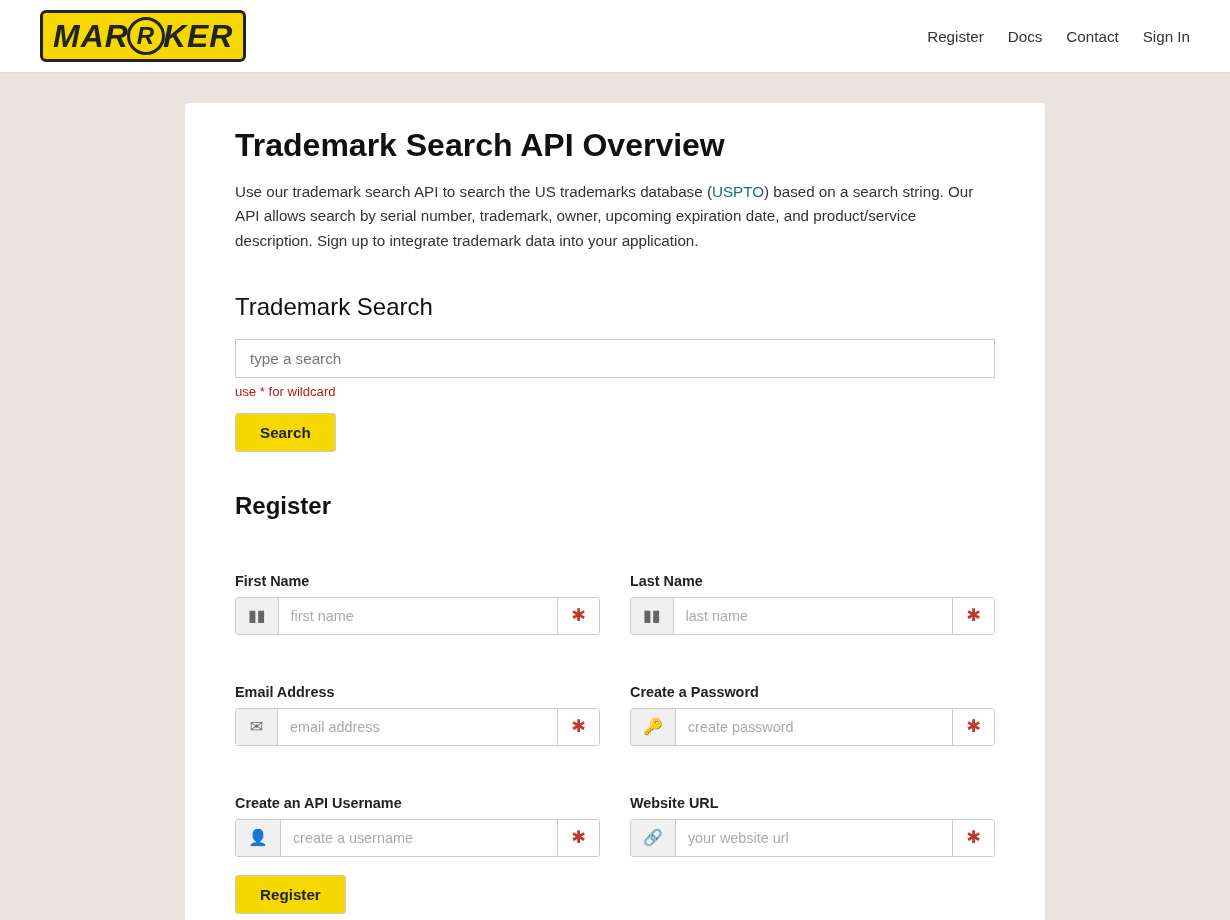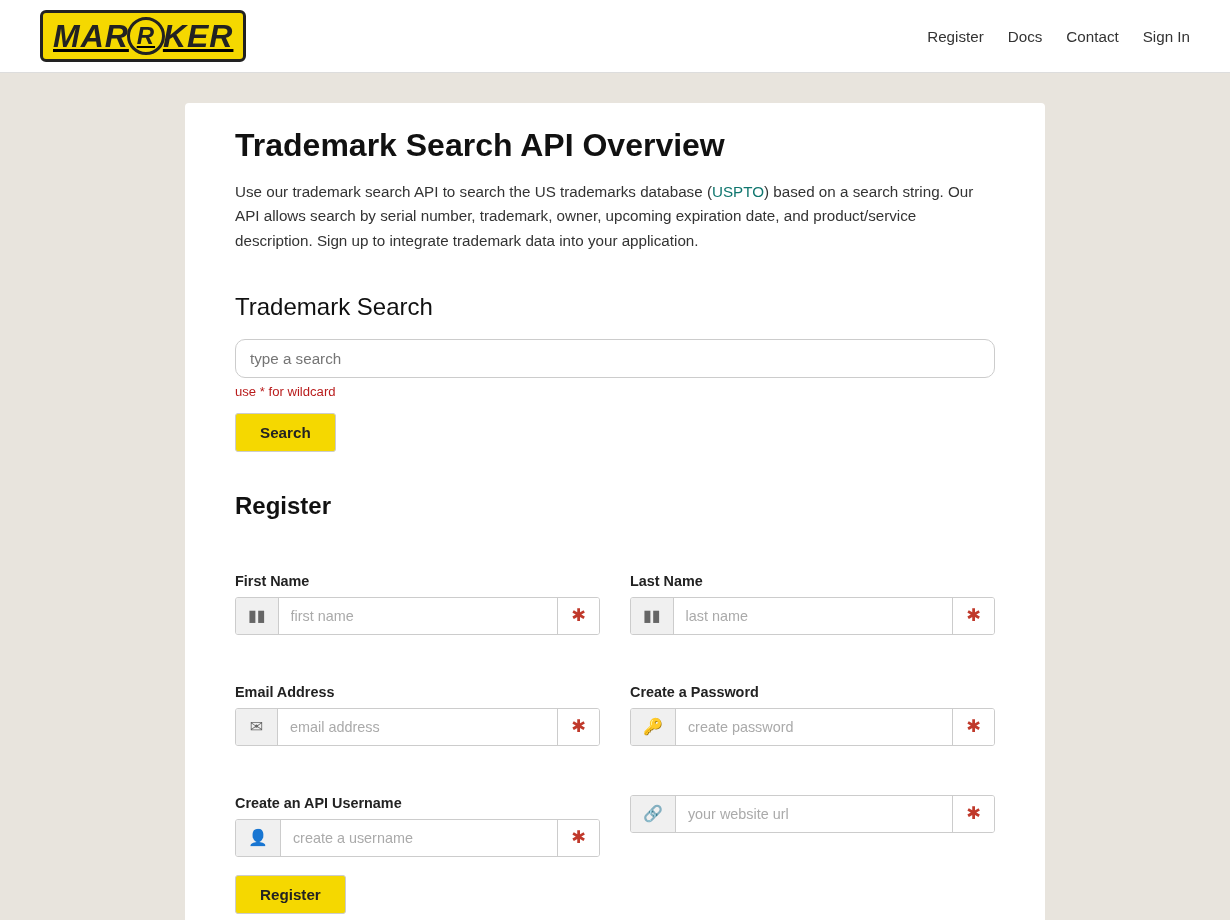--- a/index.html
+++ b/index.html
@@ -15,21 +15,20 @@
       background: #fff;
       display: flex;
       align-items: center;
       justify-content: space-between;
       padding: 10px 40px;
       border-bottom: 1px solid #ddd;
     }
     .logo-wrapper {
       display: flex;
       align-items: center;
-      text-decoration: underline;
     }
     .logo-r {
       display: inline-block;
       border: 3px solid #222;
       border-radius: 50%;
       width: 38px;
       height: 38px;
       line-height: 32px;
       text-align: center;
       font-size: 1.5rem;
@@ -101,21 +100,21 @@
       font-size: 1.5rem;
       font-weight: 400;
       color: #111;
       margin-bottom: 18px;
     }
     .search-input-field {
       width: 100%;
       padding: 10px 14px;
       font-size: 0.95rem;
       border: 1px solid #ccc;
-      border-radius: 10px;
+      border-radius: 0;
       color: #999;
       outline: none;
     }
     .wildcard-hint {
       font-size: 0.82rem;
       color: #b91c1c;
       margin-top: 6px;
       margin-bottom: 14px;
     }
     .btn-yellow {
@@ -281,20 +280,21 @@
     <div class="form-row">
       <div class="form-group">
         <label class="form-label">Create an API Username</label>
         <div class="input-wrapper">
           <span class="input-icon">👤</span>
           <input type="text" placeholder="create a username" style="">
           <span class="input-required">✱</span>
         </div>
       </div>
       <div class="form-group">
+        <label class="form-label">Website URL</label>
         <div class="input-wrapper">
           <span class="input-icon">🔗</span>
           <input type="url" placeholder="your website url" style="">
           <span class="input-required">✱</span>
         </div>
       </div>
     </div>
 
     
     <button class="btn-yellow">Register</button>

